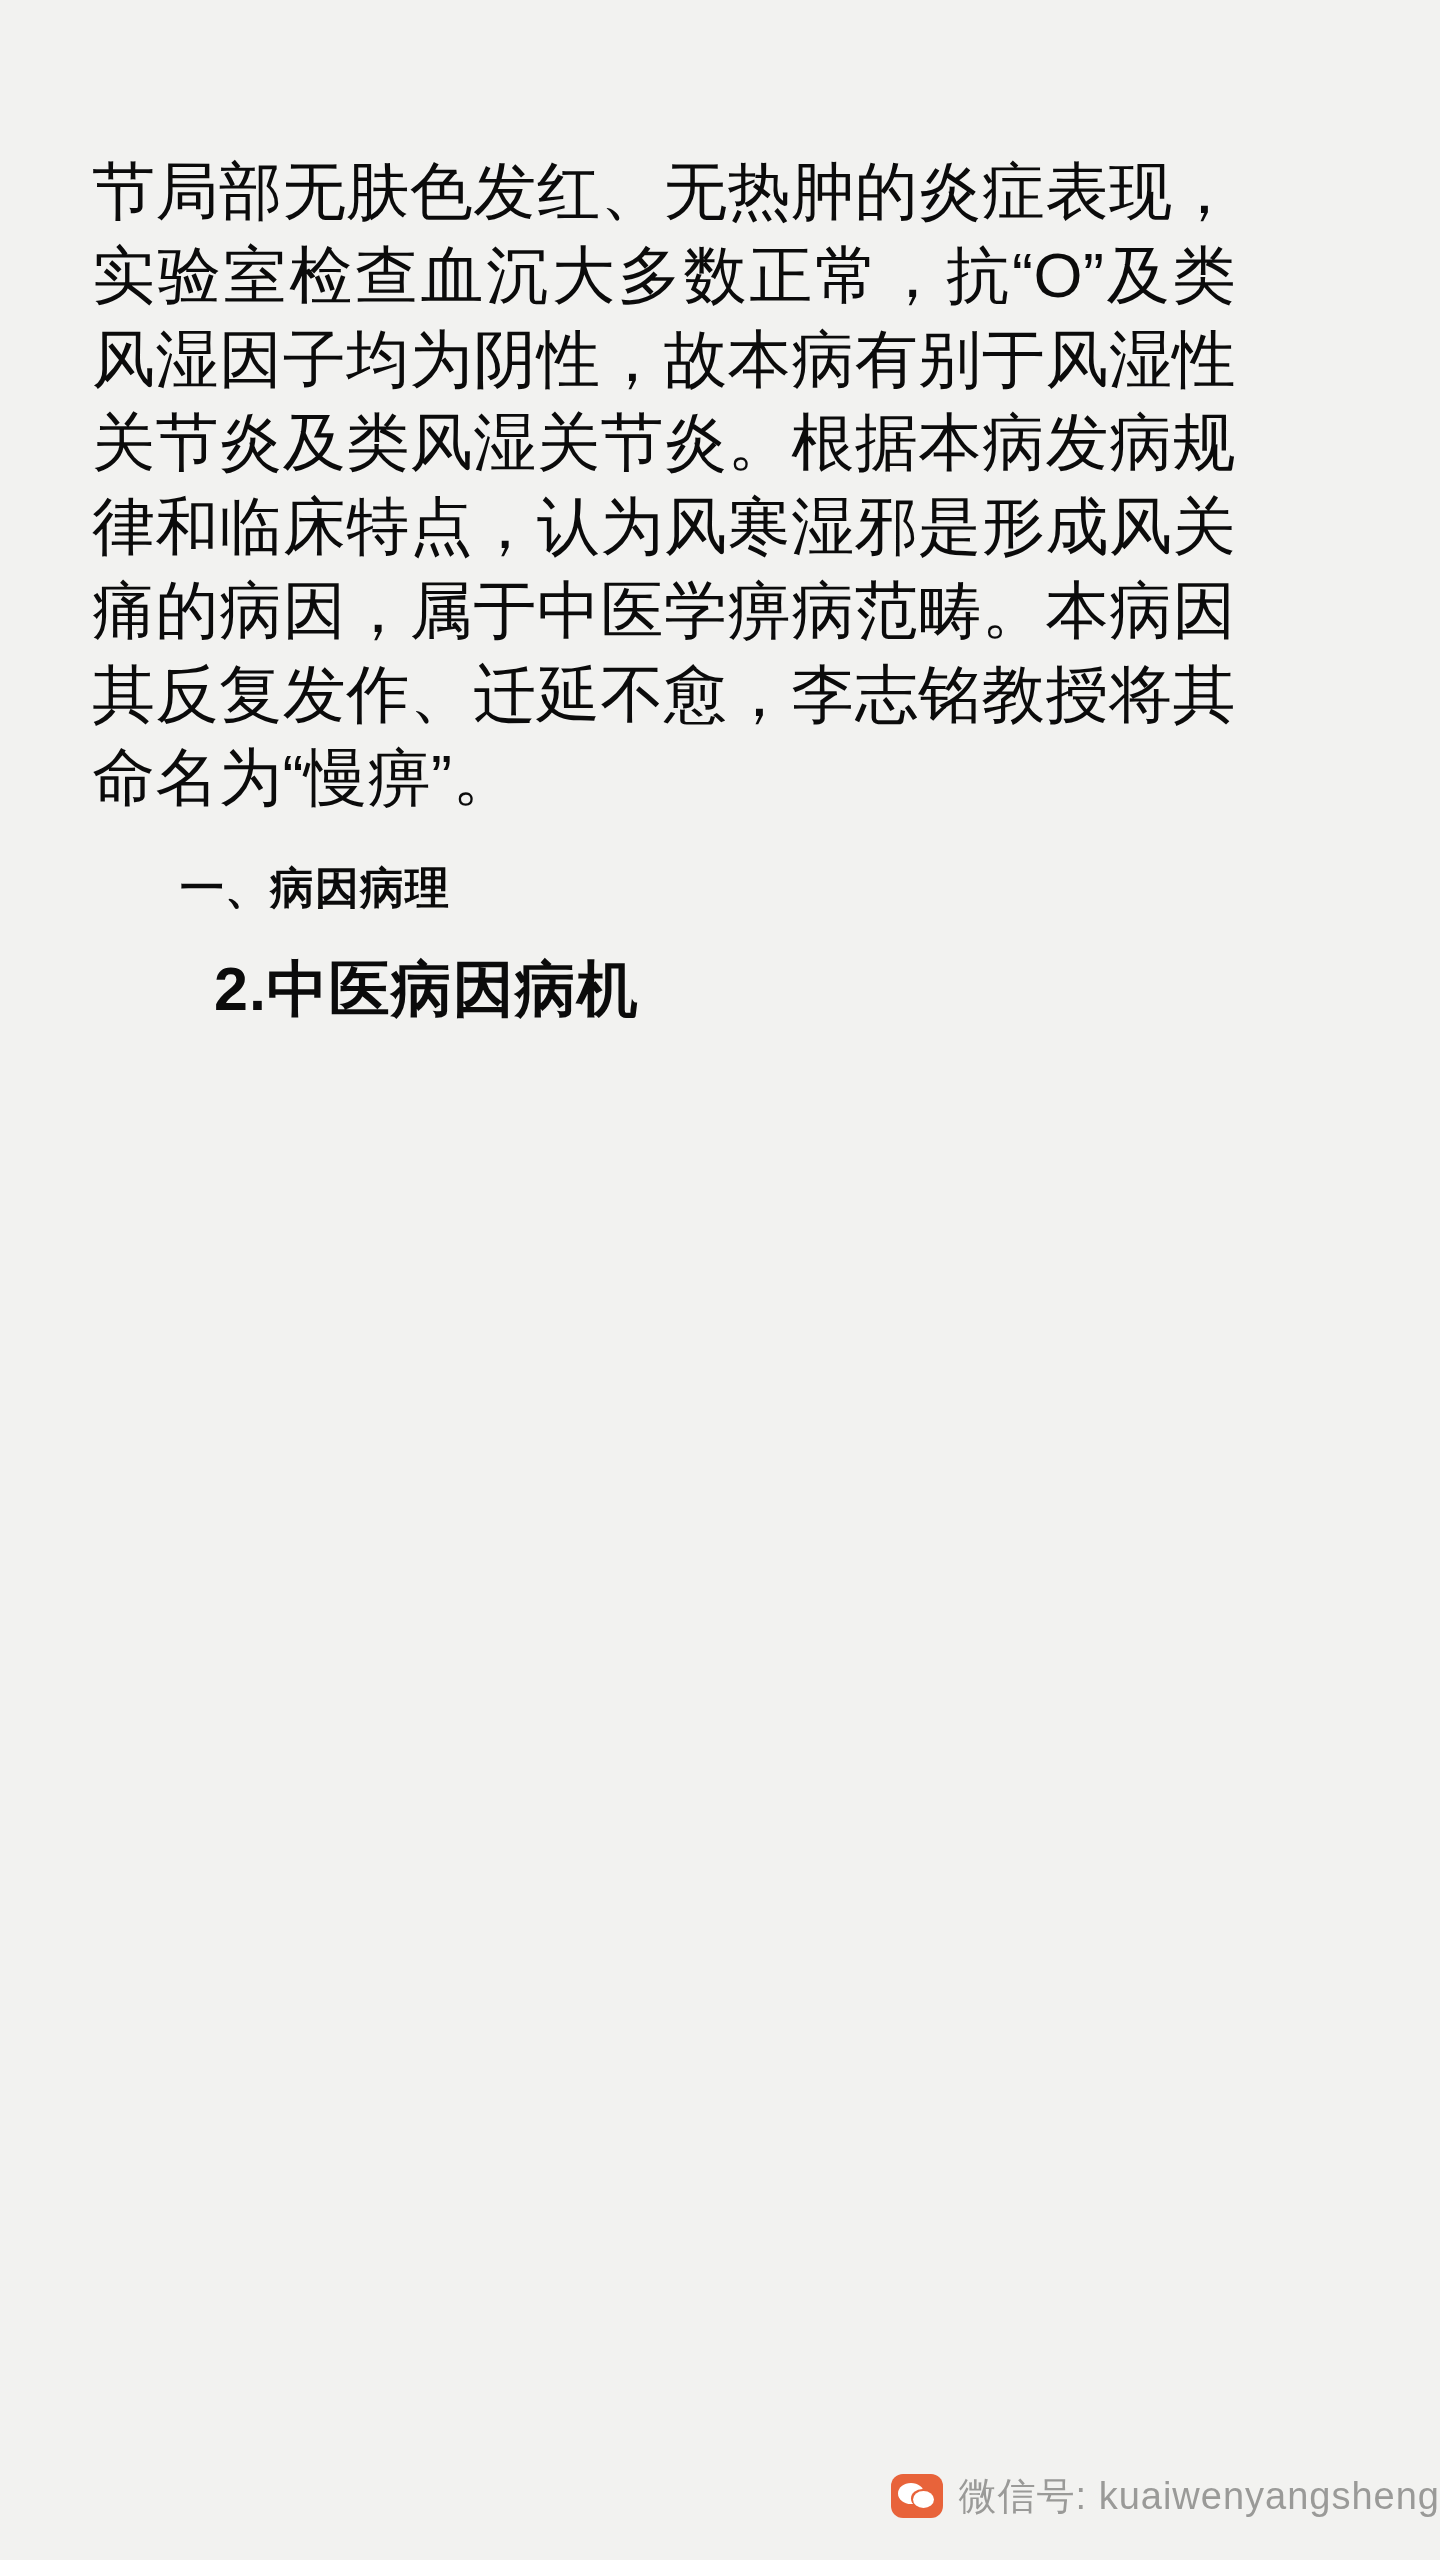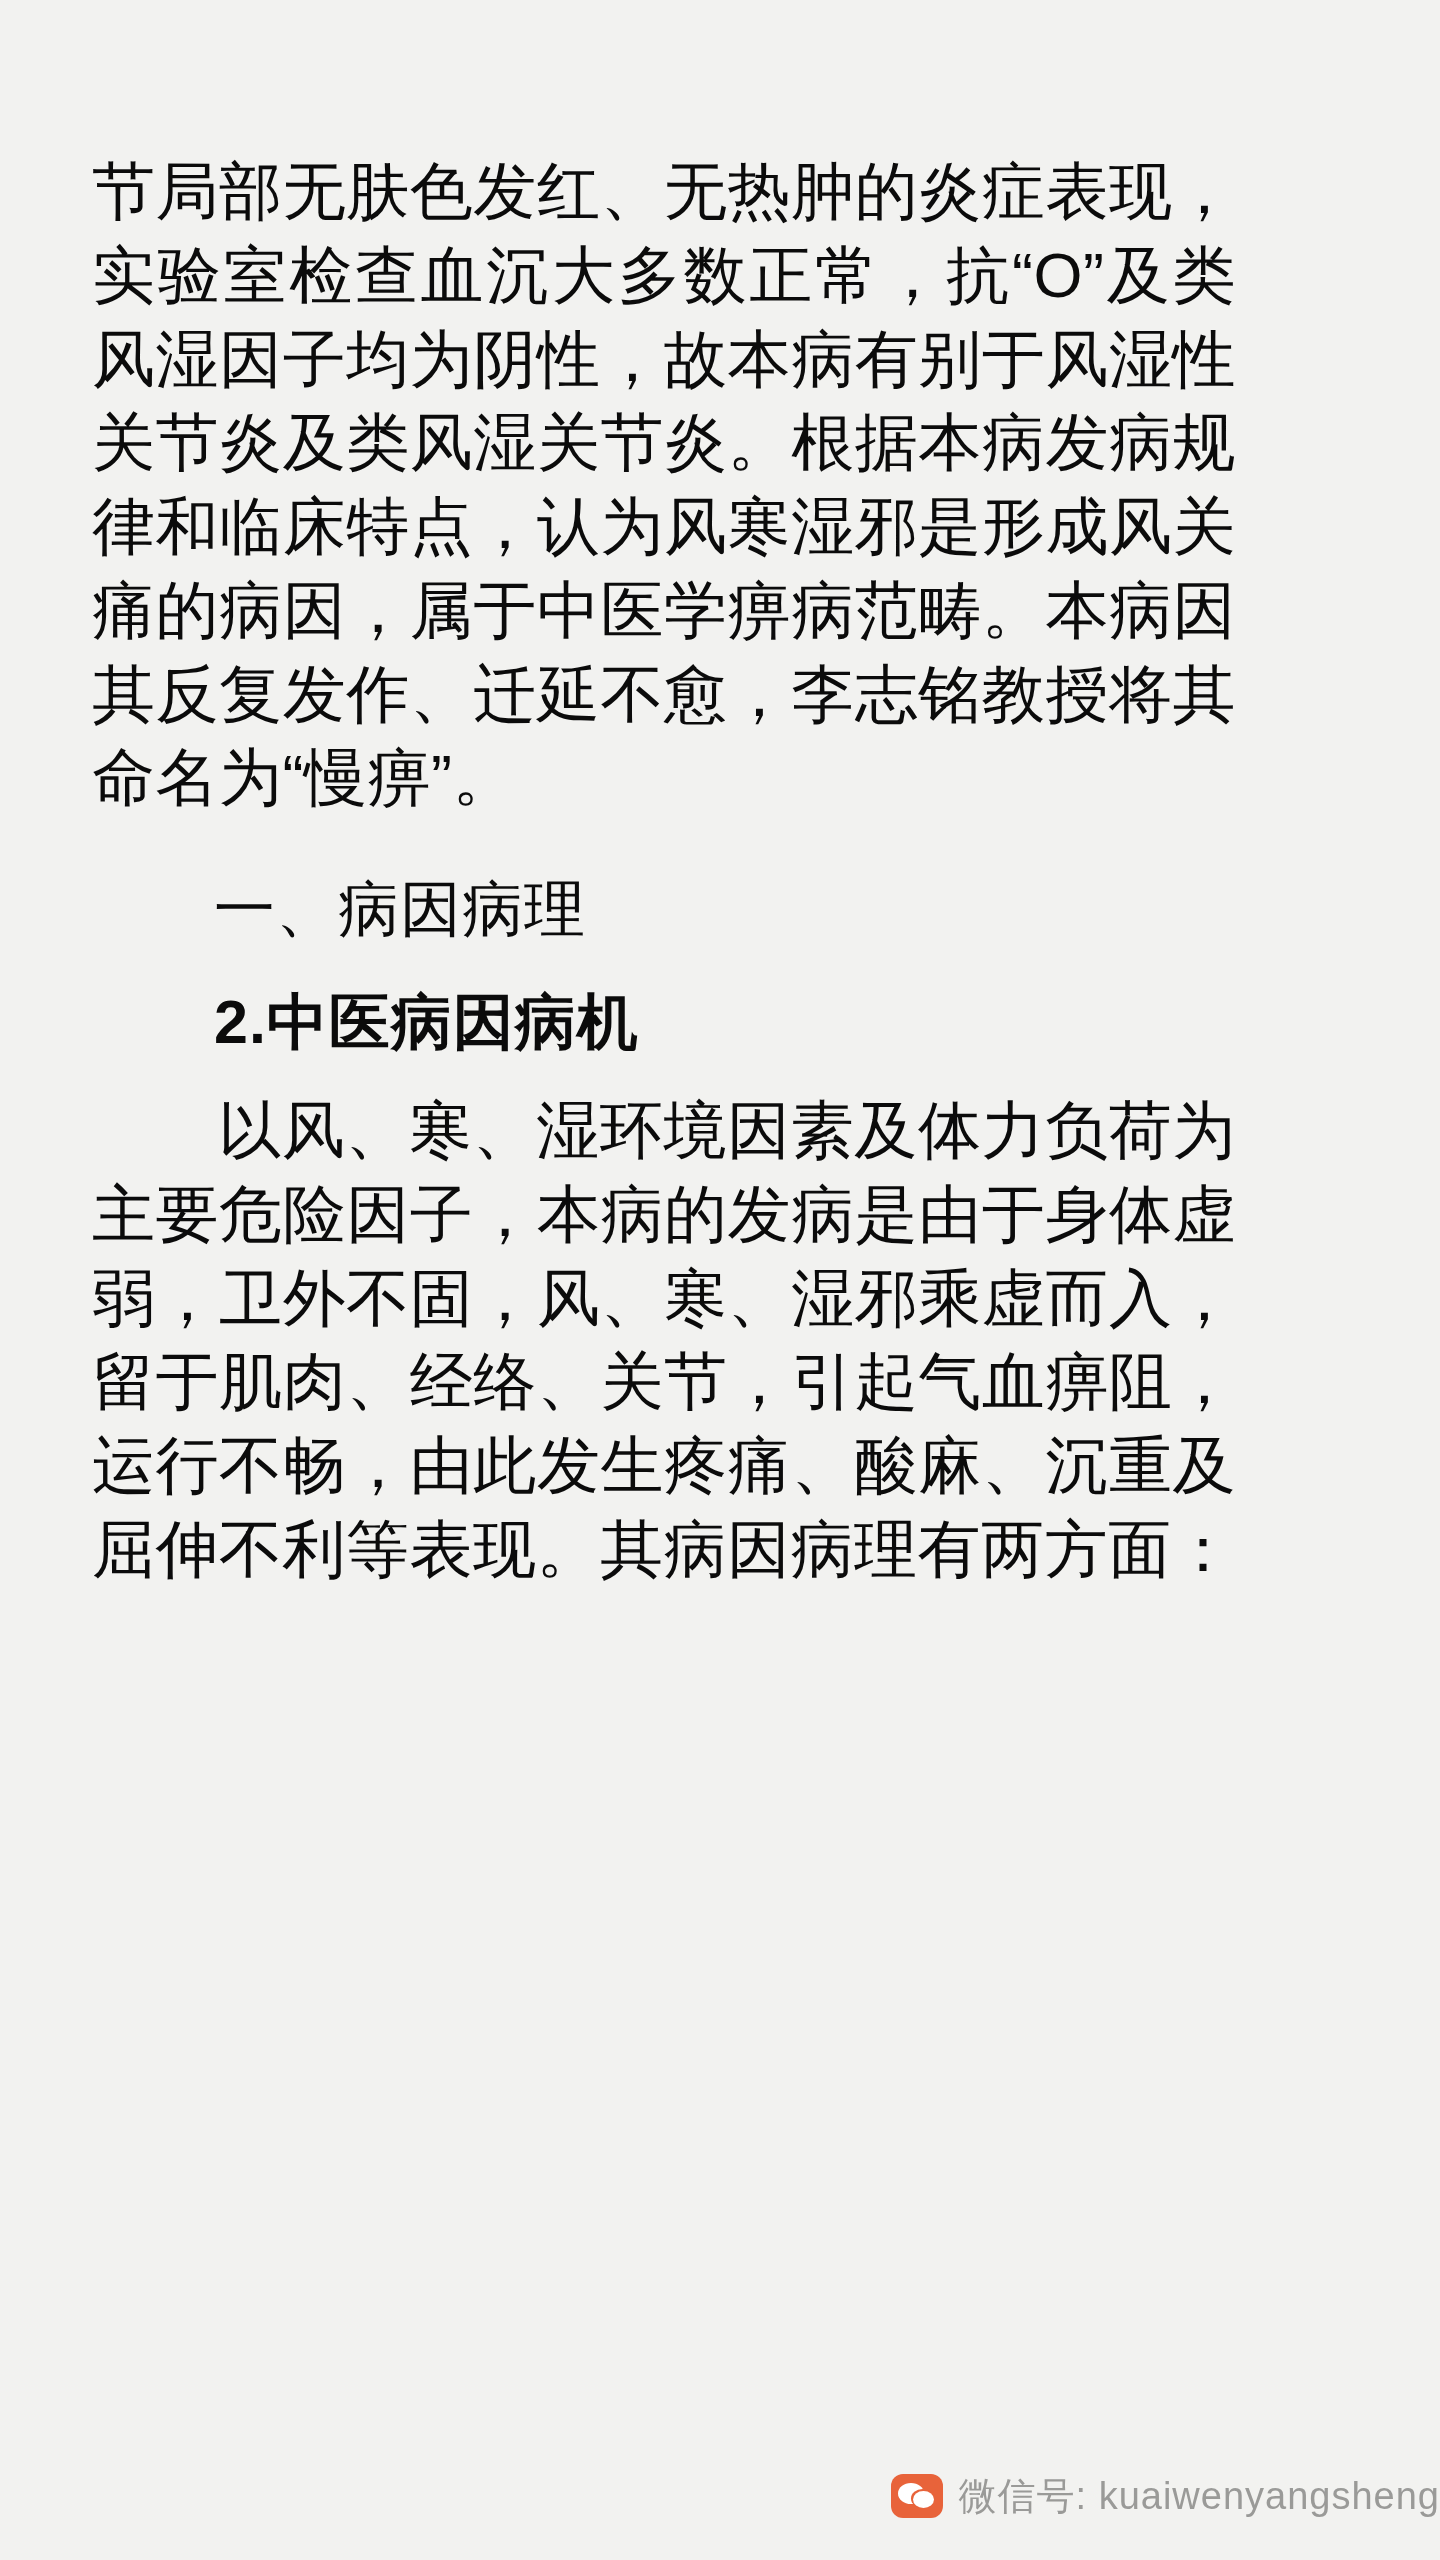--- a/index.html
+++ b/index.html
@@ -31,24 +31,24 @@
     letter-spacing: 0.5px;
     text-align: justify;
     text-justify: inter-character;
     margin: 0 0 26px 0;
     font-weight: 400;
   }
   .indent {
     text-indent: 2em;
   }
   .heading-1 {
-    font-size: 61px;
+    font-size: 44px;
     line-height: 1.35;
-    font-weight: normal;
-    margin: 48px 0 16px 0;
+    font-weight: bold;
+    margin: 38px 0 16px 0;
     text-indent: 2em;
     letter-spacing: 1px;
   }
   .heading-2 {
     font-size: 61px;
     line-height: 1.35;
     font-weight: bold;
     margin: 30px 0 26px 0;
     text-indent: 2em;
     letter-spacing: 1px;
@@ -106,21 +106,20 @@
 <body>
 
 <div class="page">
 
   <p class="body-para">节局部无肤色发红、无热肿的炎症表现，实验室检查血沉大多数正常，抗“O”及类风湿因子均为阴性，故本病有别于风湿性关节炎及类风湿关节炎。根据本病发病规律和临床特点，认为风寒湿邪是形成风关痛的病因，属于中医学痹病范畴。本病因其反复发作、迁延不愈，李志铭教授将其命名为“慢痹”。</p>
 
   <h2 class="heading-1">一、病因病理</h2>
 
   <h3 class="heading-2">2.中医病因病机</h3>
 
-  <p class="body-para indent">以风、寒、湿环境因素及体力负荷为主要危险因子，本病的发病是由于身体虚弱，卫外不固，风、寒、湿邪乘虚而入，留于肌肉、经络、关节，引起气血痹阻，运行不畅，由此发生疼痛、酸麻、沉重及屈伸不利等表现。其病因病理有两方面：</p>
 
 
 </div>
 
 <div class="footer">
   <span class="wechat-badge"></span>
   <span class="footer-text">微信号: kuaiwenyangsheng</span>
 </div>
 
 </body></html>

